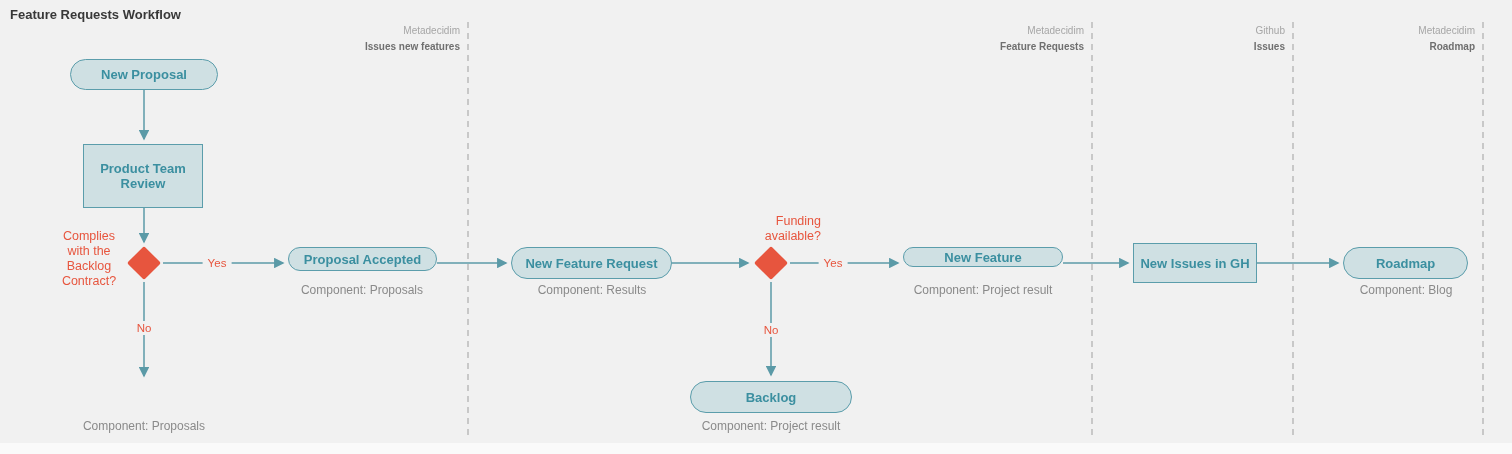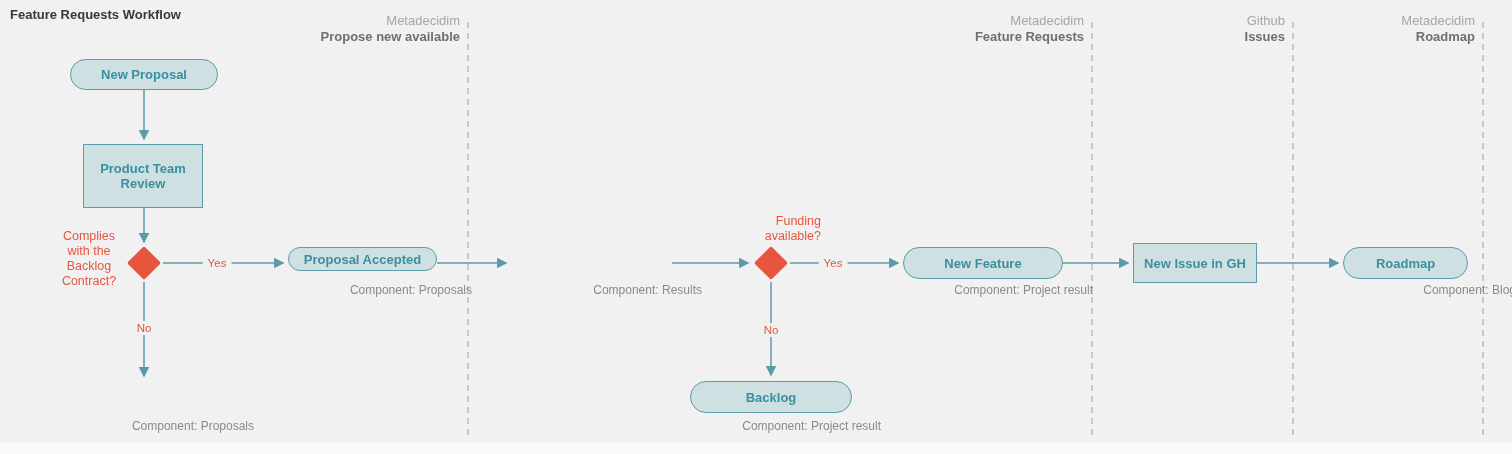--- a/index.html
+++ b/index.html
@@ -44,24 +44,24 @@
   .page-title {
     position: absolute;
     left: 10px; top: 7px;
     font-size: 13px;
     font-weight: bold;
     color: var(--title-text);
   }
 
   .lane-header {
     position: absolute;
-    top: 13px;
+    top: 23px;
     text-align: right;
     line-height: 16px;
-    font-size: 13px;
+    font-size: 10px;
     white-space: nowrap;
   }
   .lane-header .lane-platform { color: var(--lane-platform-text); font-weight: normal; }
   .lane-header .lane-name     { color: var(--lane-name-text);     font-weight: bold; }
   .lane-header.lane-0 { right: 1052px; }
   .lane-header.lane-1 { right: 428px; }
   .lane-header.lane-2 { right: 227px; }
   .lane-header.lane-3 { right: 37px; }
 
   .node {
@@ -79,21 +79,21 @@
     padding: 0 6px;
   }
   .node.pill { border-radius: 16px; }
   .node.rect { border-radius: 0; }
 
   .node.new-proposal        { left: 70px;   top: 59px;  width: 148px; height: 31px; }
   .node.product-team-review { left: 83px;   top: 144px; width: 120px; height: 64px; }
   .node.proposal-accepted   { left: 288px;  top: 247px; width: 149px; height: 24px; }
   .node.proposal-rejected   { left: 69px;   top: 381px; width: 149px; height: 32px; }
   .node.new-feature-request { left: 511px;  top: 247px; width: 161px; height: 32px; }
-  .node.new-feature         { left: 903px;  top: 247px; width: 160px; height: 32px; }
+  .node.new-feature         { left: 903px;  top: 247px; width: 160px; height: 20px; }
   .node.backlog             { left: 690px;  top: 381px; width: 162px; height: 32px; }
   .node.new-issue-gh        { left: 1133px; top: 243px; width: 124px; height: 40px; }
   .node.roadmap             { left: 1343px; top: 247px; width: 125px; height: 32px; }
 
   .decision-diamond {
     position: absolute;
     width: 24px; height: 24px;
     background: var(--accent-red);
     transform: rotate(45deg);
     border-radius: 2px;
@@ -124,21 +124,21 @@
   }
   .edge-label.complies-yes { left: 217px; top: 263px; }
   .edge-label.complies-no  { left: 144px; top: 328px; }
   .edge-label.funding-yes  { left: 833px; top: 263px; }
   .edge-label.funding-no   { left: 771px; top: 330px; }
 
   .component-caption {
     position: absolute;
     width: 220px;
     transform: translateX(-50%);
-    text-align: right;
+    text-align: center;
     color: var(--component-text);
     font-size: 12px;
     line-height: 14px;
     white-space: nowrap;
   }
   .component-caption.c-proposal-accepted   { left: 362px;  top: 283px; }
   .component-caption.c-proposal-rejected   { left: 144px;  top: 419px; }
   .component-caption.c-new-feature-request { left: 592px;  top: 283px; }
   .component-caption.c-new-feature         { left: 983px;  top: 283px; }
   .component-caption.c-backlog             { left: 771px;  top: 419px; }
@@ -181,21 +181,21 @@
       <line class="edge" x1="771" y1="282" x2="771" y2="375" marker-end="url(#arrowhead)"></line>
       <line class="edge" x1="1063" y1="263" x2="1128" y2="263" marker-end="url(#arrowhead)"></line>
       <line class="edge" x1="1257" y1="263" x2="1338" y2="263" marker-end="url(#arrowhead)"></line>
     </g>
   </svg>
 
   <div class="page-title">Feature Requests Workflow</div>
 
   <div class="lane-header lane-0">
     <div class="lane-platform">Metadecidim</div>
-    <div class="lane-name">Propose new available</div>
+    <div class="lane-name">Issues new features</div>
   </div>
   <div class="lane-header lane-1">
     <div class="lane-platform">Metadecidim</div>
     <div class="lane-name">Feature Requests</div>
   </div>
   <div class="lane-header lane-2">
     <div class="lane-platform">Github</div>
     <div class="lane-name">Issues</div>
   </div>
   <div class="lane-header lane-3">
@@ -203,27 +203,28 @@
     <div class="lane-name">Roadmap</div>
   </div>
 
   <div class="node pill new-proposal">New Proposal</div>
   <div class="node rect product-team-review">Product Team Review</div>
 
   <div class="decision-diamond complies"></div>
   <div class="decision-question complies">Complies with the Backlog Contract?</div>
 
   <div class="node pill proposal-accepted">Proposal Accepted</div>
+  <div class="node pill new-feature-request">New Feature Request</div>
 
   <div class="decision-diamond funding"></div>
   <div class="decision-question funding">Funding available?</div>
 
   <div class="node pill new-feature">New Feature</div>
   <div class="node pill backlog">Backlog</div>
-  <div class="node rect new-issue-gh">New Issue in GH</div>
+  <div class="node rect new-issue-gh">New Issues in GH</div>
   <div class="node pill roadmap">Roadmap</div>
 
   <div class="edge-label complies-yes">Yes</div>
   <div class="edge-label complies-no">No</div>
   <div class="edge-label funding-yes">Yes</div>
   <div class="edge-label funding-no">No</div>
 
   <div class="component-caption c-proposal-accepted">Component: Proposals</div>
   <div class="component-caption c-proposal-rejected">Component: Proposals</div>
   <div class="component-caption c-new-feature-request">Component: Results</div>

